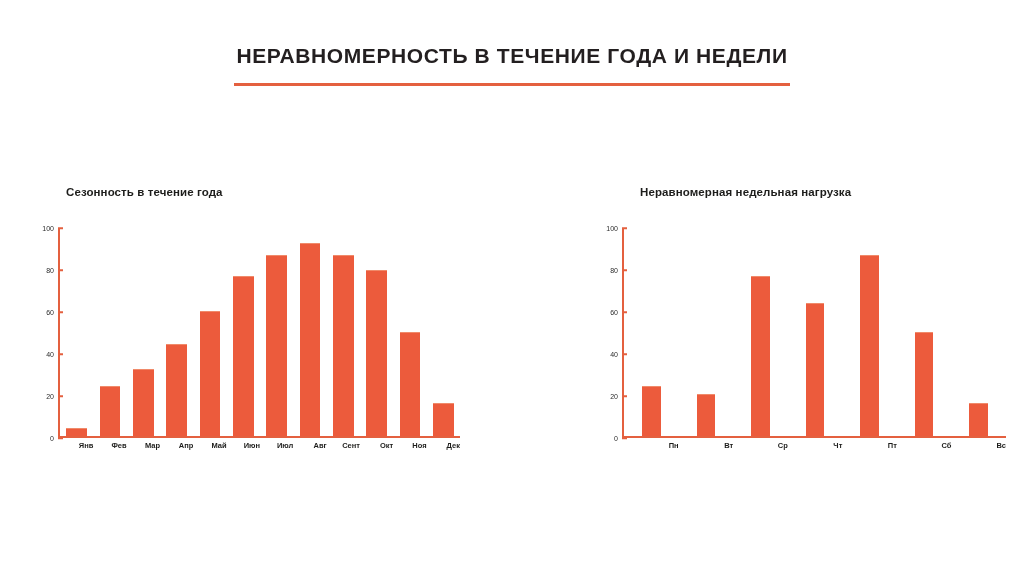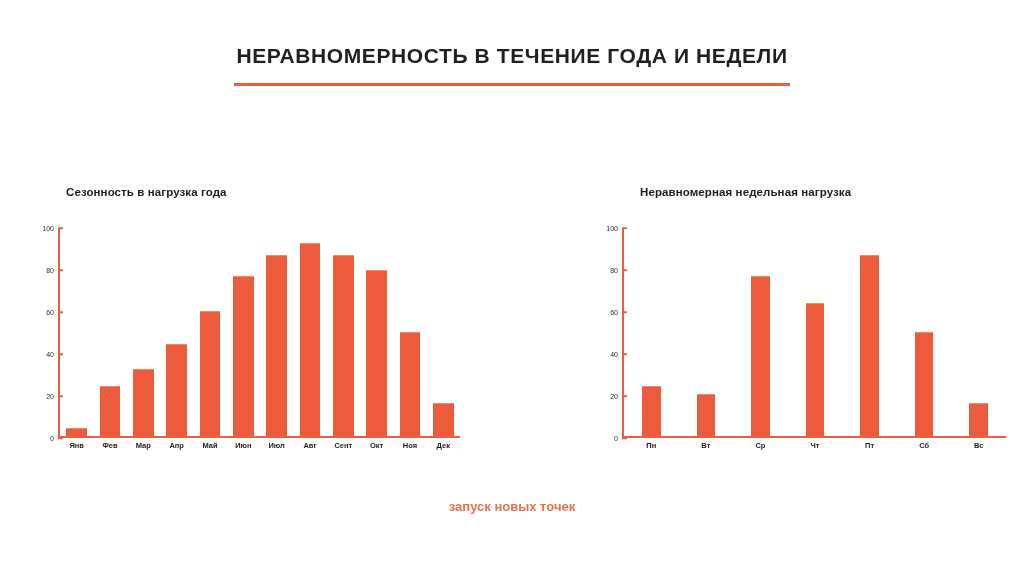--- a/index.html
+++ b/index.html
@@ -67,21 +67,21 @@
     width: 62%; background: #ec5b3c; border-top: 1.5px solid #f08a6a;
   }
   .panel.right .bar { width: 34%; }
 
   .xlabels {
     position: absolute; left: 30px; right: 0; top: 214px;
     display: flex;
   }
   .panel.right .xlabels { left: 28px; }
   .xlabel {
-    flex: 1 1 0; text-align: center;
+    flex: 1 1 0; text-align: right;
     font-size: 7.5px; font-weight: bold; color: #1d1d1b; line-height: 1;
   }
 
   
   .caption {
     position: absolute; left: 50%; transform: translateX(-50%);
     top: 498px; width: 700px; text-align: center;
     font-size: 13px; font-weight: bold; color: #e4714f; line-height: 1.45;
   }
 </style>
@@ -89,21 +89,21 @@
 <body>
 
 <div class="slide">
 
   <div class="header">
     <div class="title">НЕРАВНОМЕРНОСТЬ В ТЕЧЕНИЕ ГОДА И НЕДЕЛИ</div>
     <div class="title-rule"></div>
   </div>
 
   <div class="panel left">
-    <div class="panel-title">Сезонность в нагрузка года</div>
+    <div class="panel-title">Сезонность в течение года</div>
     <div class="chart">
       <div class="plot">
         <div class="axis-y"></div>
         <div class="axis-x"></div>
         <div class="yticks">
             <div class="ytick" style="top: 100%;">0</div>
             <div class="ytick-mark" style="top: 100%;"></div>
             <div class="ytick" style="top: 80%;">20</div>
             <div class="ytick-mark" style="top: 80%;"></div>
             <div class="ytick" style="top: 60%;">40</div>
@@ -221,16 +221,15 @@
           <div class="xlabel">Ср</div>
           <div class="xlabel">Чт</div>
           <div class="xlabel">Пт</div>
           <div class="xlabel">Сб</div>
           <div class="xlabel">Вс</div>
         </div>
     </div>
   </div>
 
   <div class="caption">
-    <div>запуск новых точек</div>
   </div>
 
 </div>
 
 </body></html>

